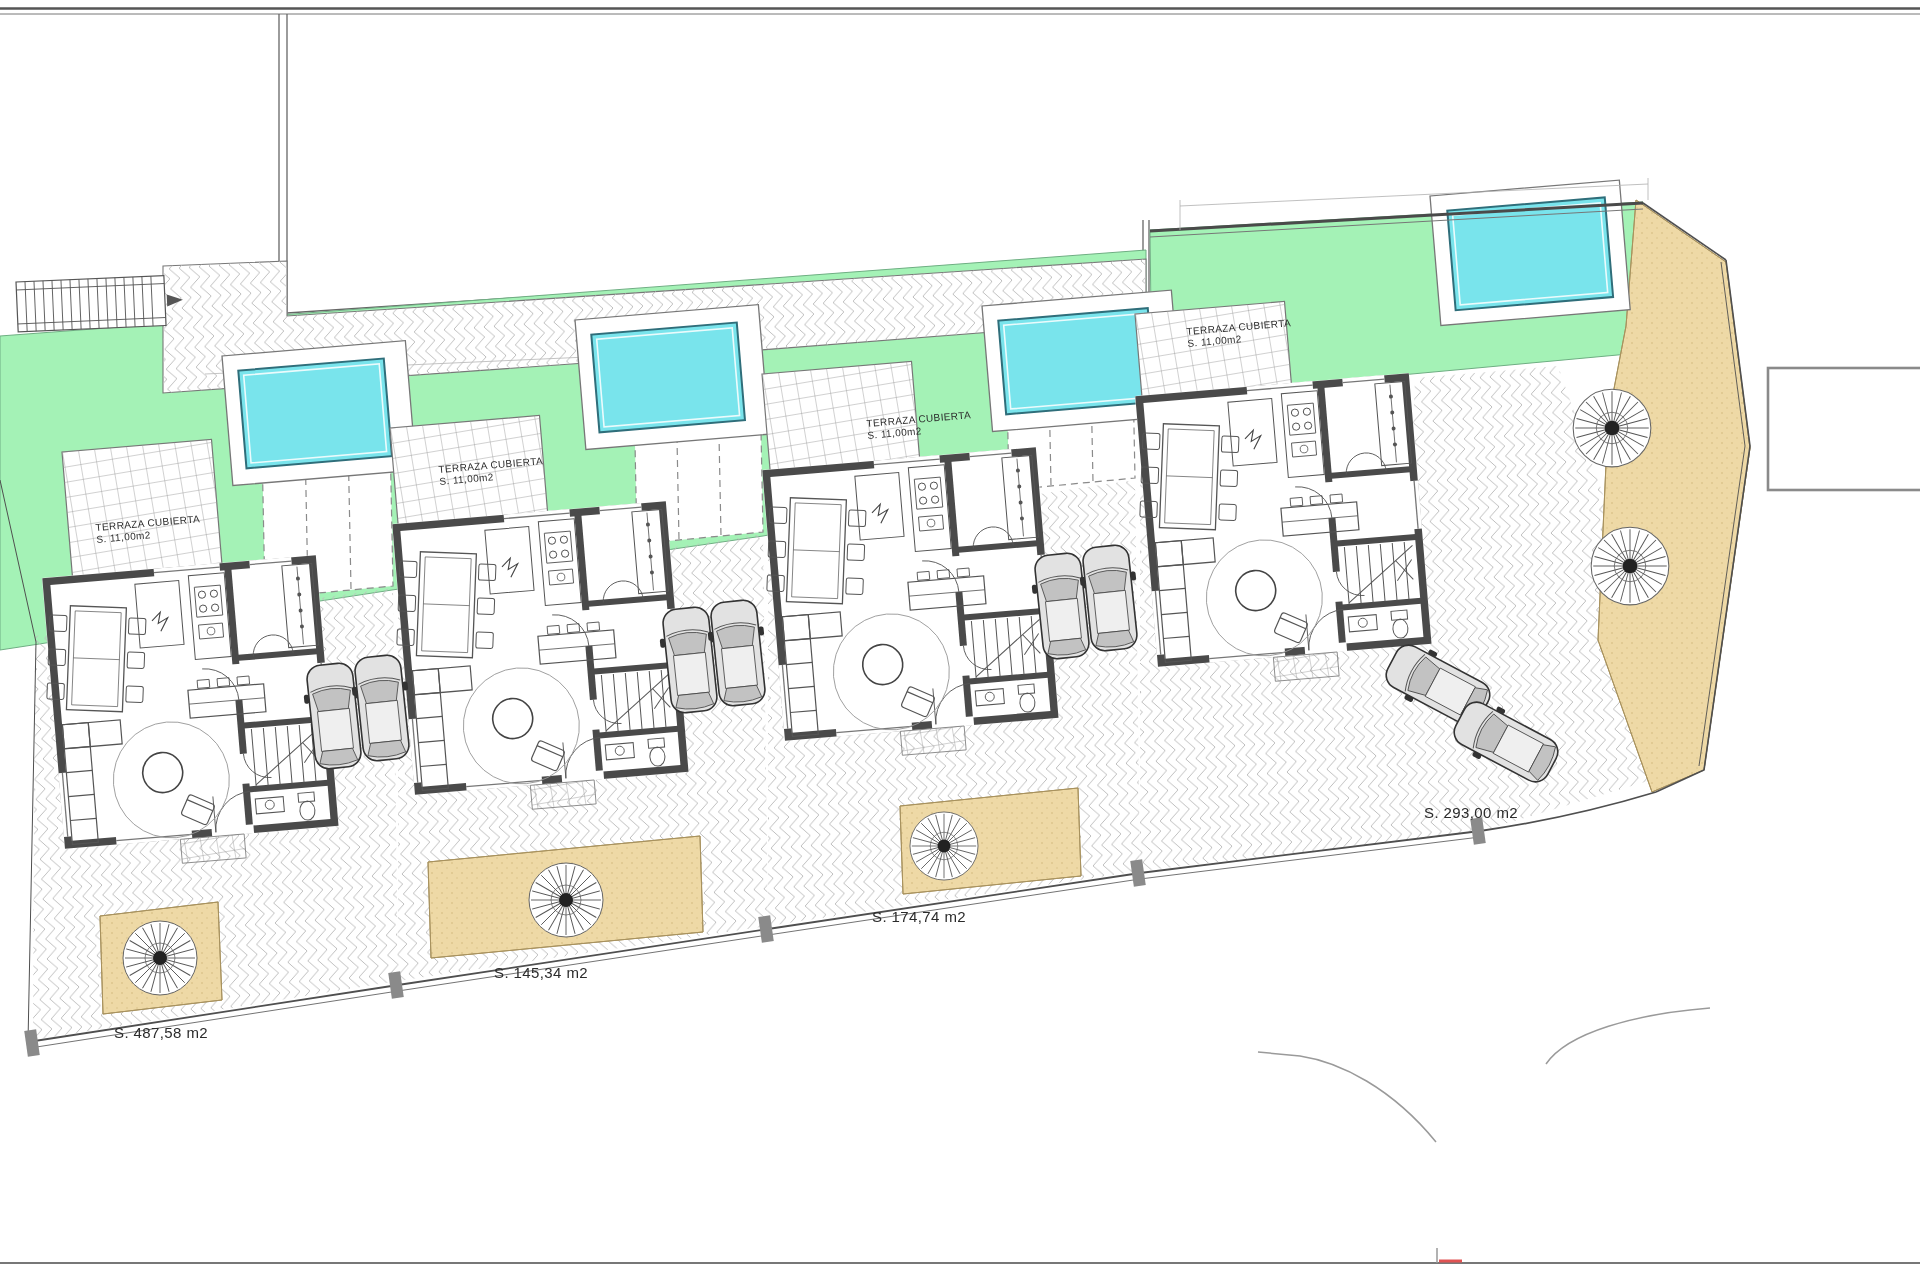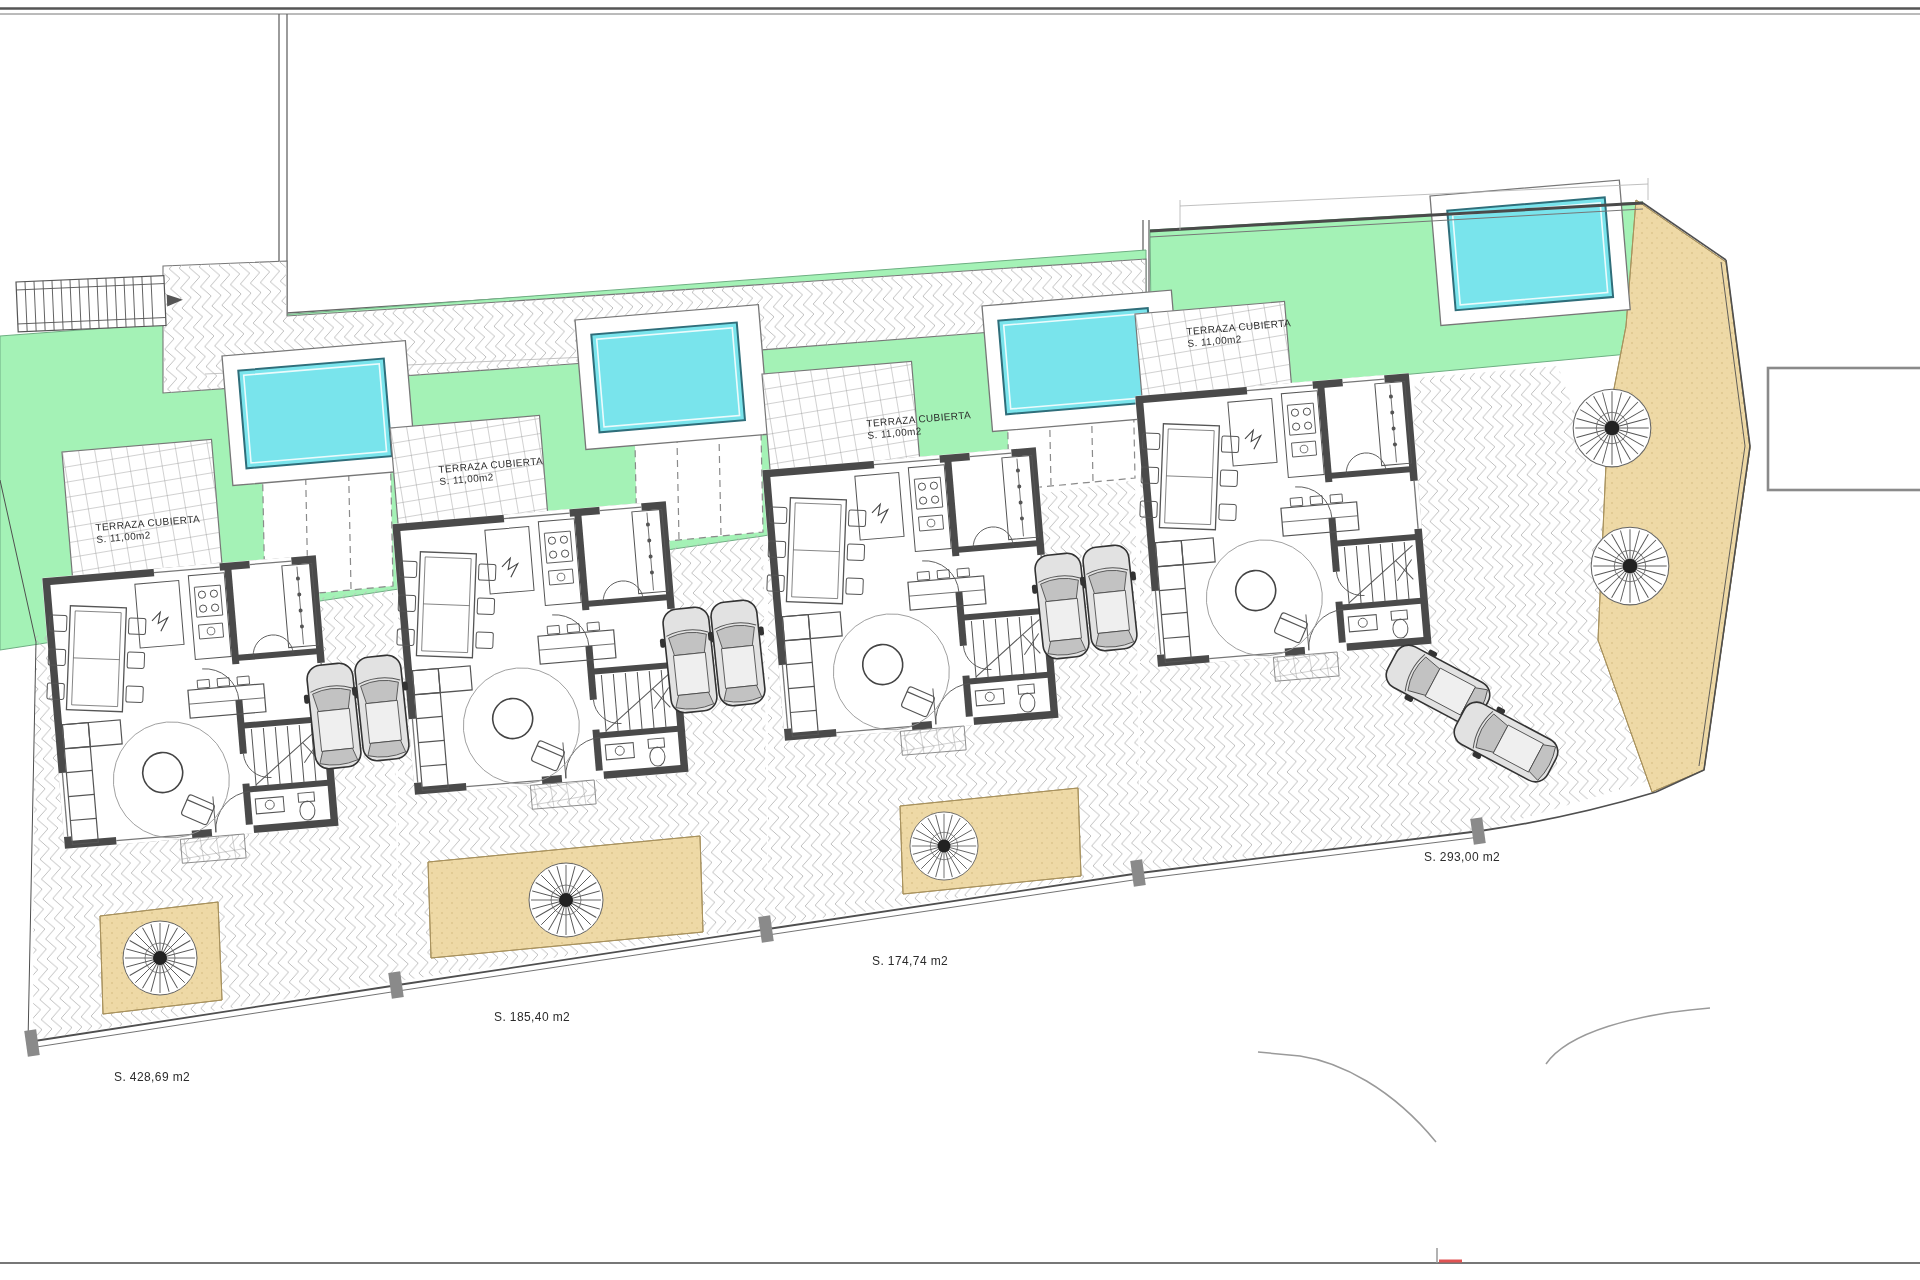--- a/index.html
+++ b/index.html
@@ -2,21 +2,21 @@
 <html style="--green: #a4f2b6; --pool: #79e4ec; --pool_border: #2f6e7a; --sand: #eed9a6; --sand_border: #a8925e; --wall: #4a4a4a; --paving_line: #bdbdbd; --grid_line: #9a9a9a; --boundary: #4f4f4f; --road: #9a9a9a; --red: #e05252; --text: #2b2b2b; --frame: #555555;"><head>
 <meta charset="utf-8">
 <style>
   html,body{margin:0;padding:0;background:#fff;}
   .stage{position:relative;width:1920px;height:1280px;background:#fff;overflow:hidden;
          font-family:"Liberation Sans",sans-serif;}
   .stage svg{position:absolute;left:0;top:0;}
   .lbl{position:absolute;color:var(--text,#2b2b2b);white-space:nowrap;}
   .terr{font-size:10px;line-height:11.5px;letter-spacing:.4px;transform:rotate(-4.8deg);
         transform-origin:left top;}
-  .plot{font-size:12px;letter-spacing:.4px;margin-top:46px;}
+  .plot{font-size:15px;letter-spacing:.4px;}
 </style>
 </head>
 <body>
 
 <div class="stage">
 <svg width="1920" height="1280" viewBox="0 0 1920 1280">
   <defs>
 
     <pattern id="hbp" width="20" height="20" patternUnits="userSpaceOnUse" patternTransform="rotate(86)">
       <path d="M0,10 L10,0 L20,10 M0,20 L10,10 L20,20" fill="none" stroke="var(--paving_line,#bdbdbd)" stroke-width="1"></path>
@@ -365,17 +365,17 @@
 </div>
 <div class="lbl terr" style="left:866px;top:418px">
   <div>TERRAZA CUBIERTA</div>
   <div>S. 11,00m2</div>
 </div>
 <div class="lbl terr" style="left:1186px;top:326px">
   <div>TERRAZA CUBIERTA</div>
   <div>S. 11,00m2</div>
 </div>
 
-<div class="lbl plot" style="left:114px;top:1024px">S. 428,69 m2</div>
-<div class="lbl plot" style="left:494px;top:964px">S. 185,40 m2</div>
+<div class="lbl plot" style="left:114px;top:1024px">S. 487,58 m2</div>
+<div class="lbl plot" style="left:494px;top:964px">S. 145,34 m2</div>
 <div class="lbl plot" style="left:872px;top:908px">S. 174,74 m2</div>
 <div class="lbl plot" style="left:1424px;top:804px">S. 293,00 m2</div>
 </div>
 
 </body></html>

